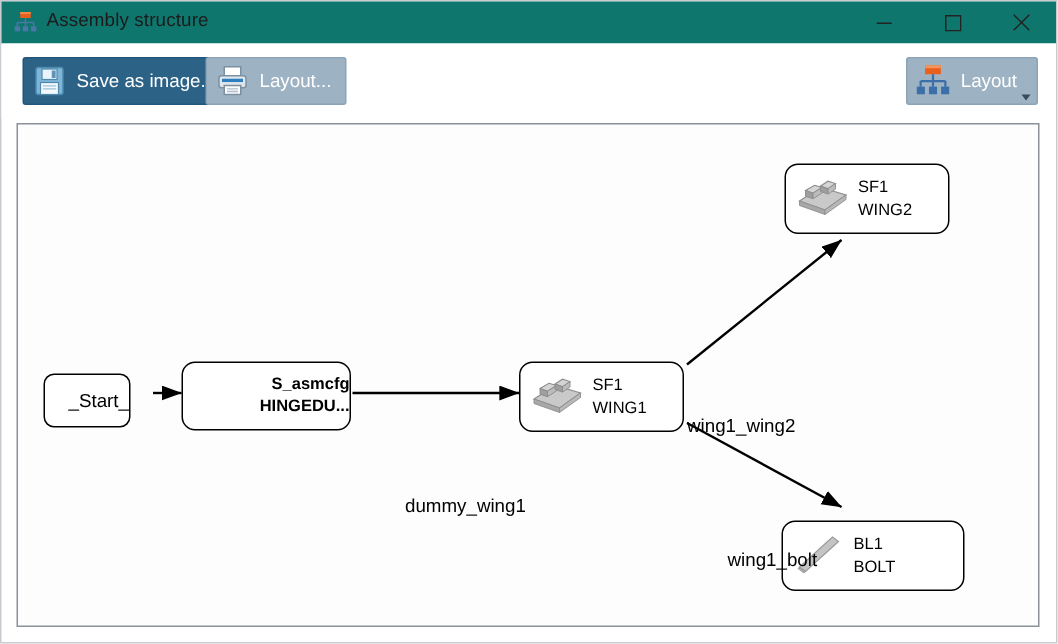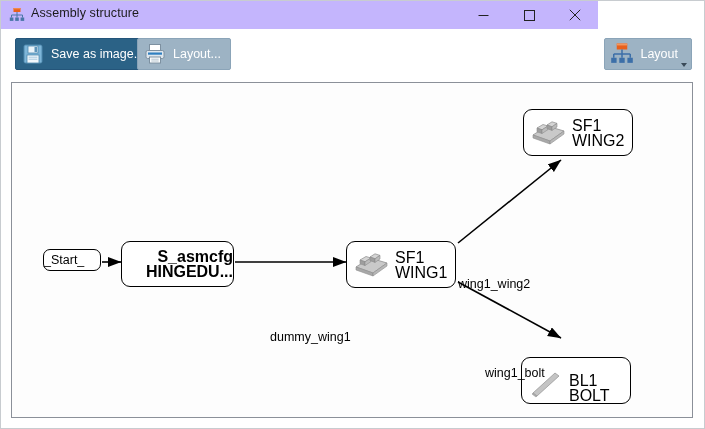--- a/index.html
+++ b/index.html
@@ -12,22 +12,22 @@
   }
   #app{
     position:relative;width:705px;height:429px;
     background:#ffffff;
     border:1px solid #c8ccd0;
     box-sizing:border-box;
   }
 
   
   #titlebar{
-    position:absolute;left:0;top:0;width:597px;height:28px;
-    background:#c4b5fd;
+    position:absolute;left:0;top:0;width:703px;height:28px;
+    background:#0f766e;
   }
   #title-icon{
     position:absolute;left:8px;top:6px;width:16px;height:16px;
   }
   #title-text{
     position:absolute;left:30px;top:5px;
     font-size:12.5px;color:#1b1b1b;letter-spacing:.1px;
     white-space:nowrap;
   }
   .wbtn{
@@ -104,48 +104,48 @@
     position:absolute;
     background:#ffffff;
     border:1.6px solid #000000;
     box-sizing:border-box;
     display:flex;align-items:center;
     z-index:3;
   }
   .node.rounded{border-radius:9px;}
   .node.pill{border-radius:7px;}
   .nlabel{
-    font-size:16px;color:#000;line-height:15px;
+    font-size:11px;color:#000;line-height:15px;
     white-space:nowrap;
   }
   .nicon{flex:0 0 auto;display:block;}
 
   #node-start{
-    left:42px;top:248px;width:58px;height:22px;
-    justify-content:flex-start;
+    left:28px;top:248px;width:58px;height:36px;
+    justify-content:flex-end;
   }
   #node-start .nlabel{font-size:12.5px;}
 
   #node-asmcfg{
     left:120px;top:240px;width:113px;height:46px;
     justify-content:center;text-align:center;
   }
 
   #node-wing1{
     left:345px;top:240px;width:110px;height:47px;
   }
   #node-wing1 .nicon{margin-left:5px;margin-right:5px;}
 
   #node-wing2{
     left:522px;top:108px;width:110px;height:47px;
   }
   #node-wing2 .nicon{margin-left:5px;margin-right:5px;}
 
   #node-bolt{
-    left:520px;top:356px;width:110px;height:47px;align-items:flex-end;
+    left:520px;top:346px;width:122px;height:47px;
   }
   #node-bolt .nicon{margin-left:5px;margin-right:4px;}
 
   .edge-label{
     position:absolute;
     font-size:12.5px;color:#000;white-space:nowrap;
     background:transparent;
     z-index:4;
   }
   #lbl-dummy{left:258px;top:247px;}

